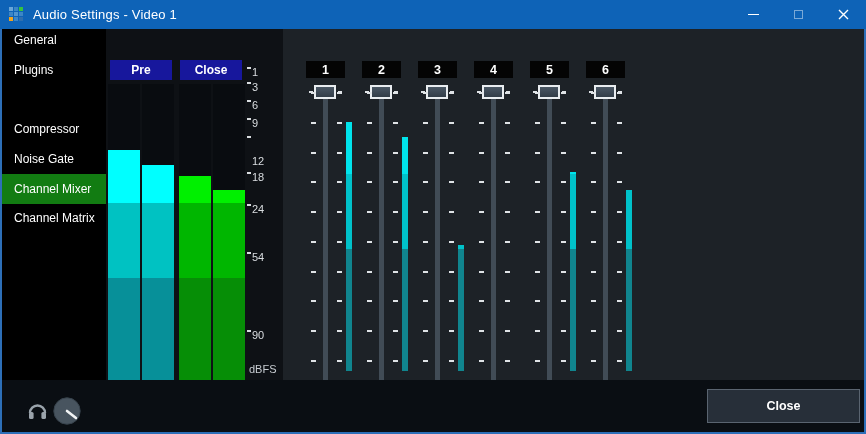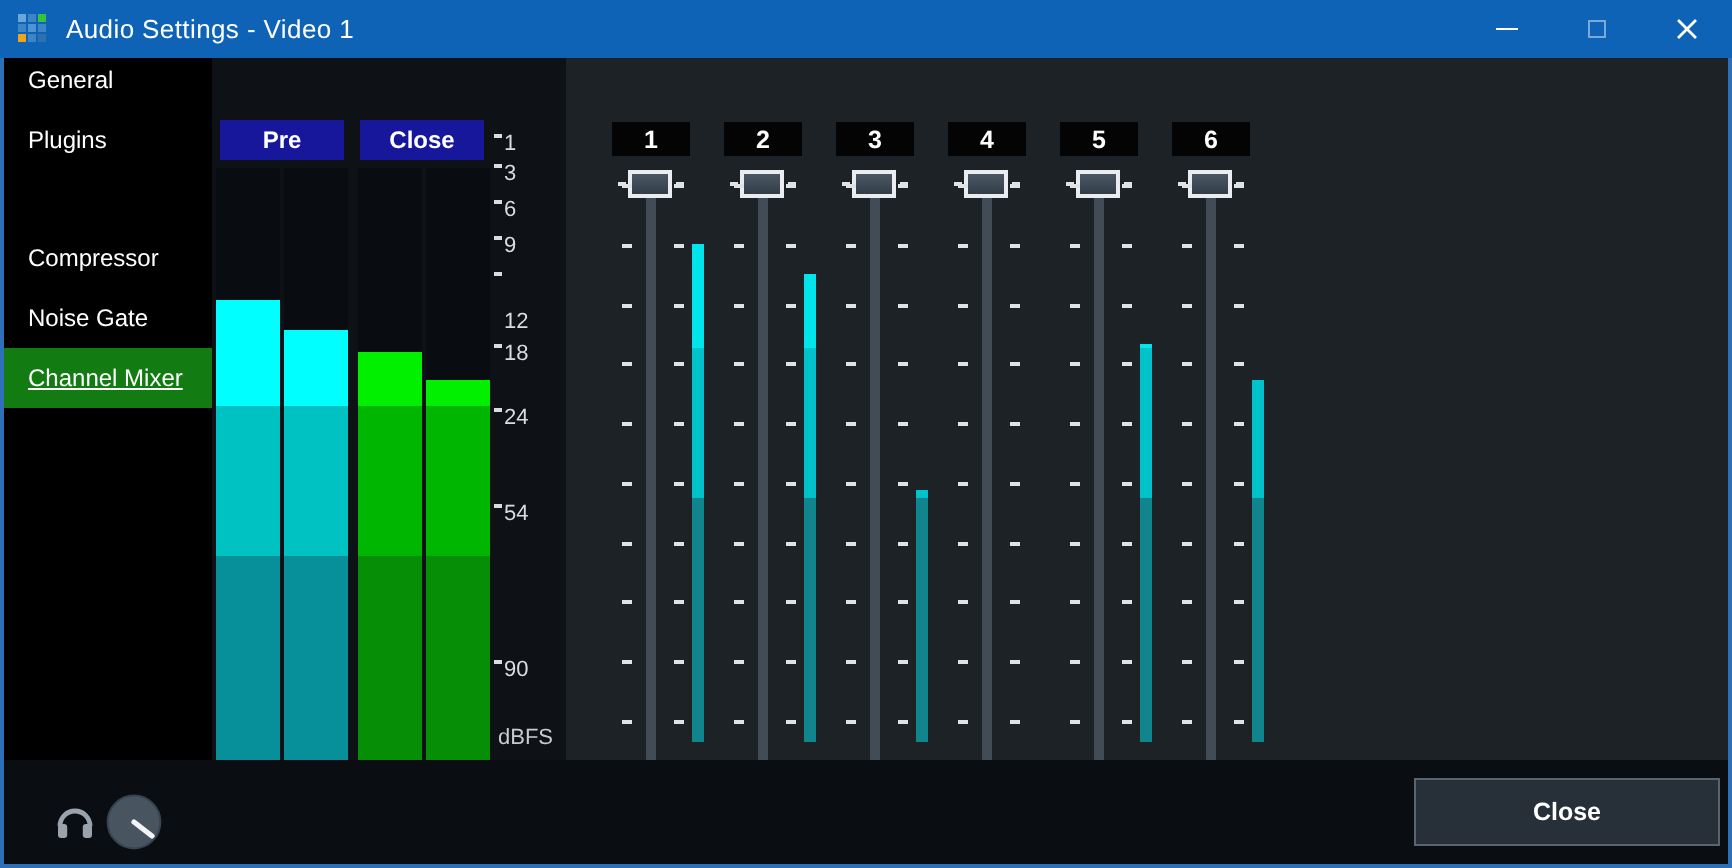--- a/index.html
+++ b/index.html
@@ -81,21 +81,22 @@
 
   <div class="edge abs" style="left:0;top:29px;width:2px;height:405px;"></div>
   <div class="edge abs" style="right:0;top:29px;width:2px;height:405px;"></div>
   <div class="edge abs" style="left:0;top:432px;width:866px;height:2px;"></div>
 
   <div class="sidebar abs" id="sidebar">
       <div class="side-item" style="top: -4px;">General</div>
       <div class="side-item" style="top: 26px;">Plugins</div>
       <div class="side-item" style="top: 115px;">Noise Gate</div>
       <div class="side-item" style="top: 85px;">Compressor</div>
-      <div class="side-item sel" style="top: 145px; text-decoration: underline;">Channel Mixer</div>
+      <div class="side-item sel" style="top: 145px;">Channel Mixer</div>
+      <div class="side-item" style="top: 174px;">Channel Matrix</div>
     </div>
 
   <div class="panel abs" id="panel">
     <div class="grp-head" style="left:4px;">Pre</div>
     <div class="grp-head" style="left:74px;">Close</div>
   <div class="well" style="left: 2px; width: 32px;">
         <div class="seg" style="left: 0px; width: 32px; top: 66px; height: 53px; background: rgb(0, 255, 255);"></div>
         <div class="seg" style="left: 0px; width: 32px; top: 119px; height: 75px; background: rgb(0, 194, 194);"></div>
         <div class="seg" style="left: 0px; width: 32px; top: 194px; height: 109px; background: rgb(7, 144, 153);"></div>
       </div>

